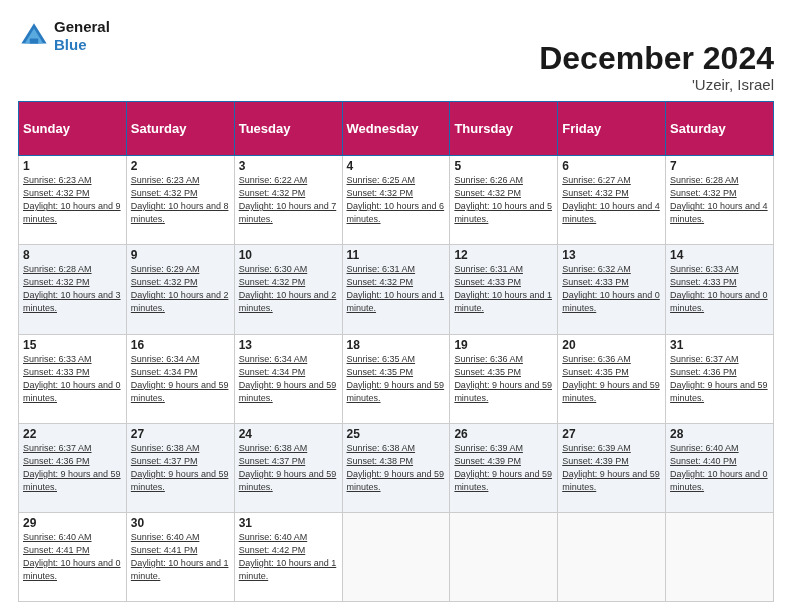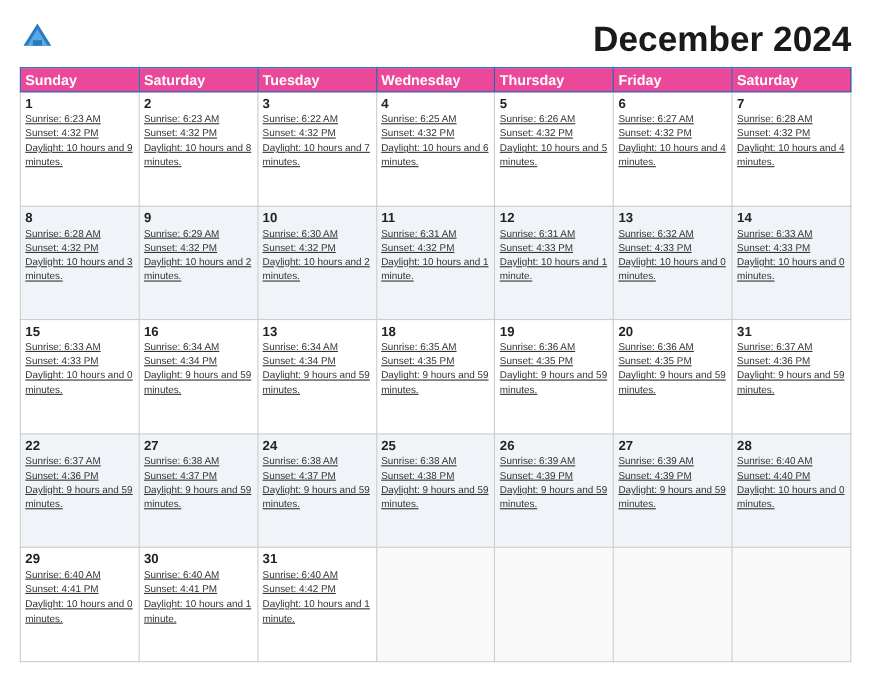--- a/index.html
+++ b/index.html
@@ -27,44 +27,45 @@
       display: flex;
       align-items: center;
       gap: 4px;
     }
     .logo-icon {
       width: 32px;
       height: 32px;
     }
     .title-block {
       text-align: right;
+      margin-top: 23px;
     }
     .main-title {
       font-size: 32px;
       font-weight: bold;
       color: #1a1a1a;
       line-height: 1.1;
     }
     .subtitle {
       font-size: 15px;
       color: #444;
     }
     .calendar {
       flex: 1;
       border: 1px solid #ccc;
       border-collapse: collapse;
       width: 100%;
       table-layout: fixed;
     }
     .calendar thead tr th {
-      background: #ec4899;
+      background: #be185d;
       color: #fff;
       font-size: 13px;
       font-weight: bold;
-      padding: 3px 4px;
+      padding: 19px 4px;
       text-align: left;
       border: 1px solid #1a6aaf;
     }
     .calendar tbody tr td {
       border: 1px solid #ccc;
       vertical-align: top;
       padding: 3px 4px;
       font-size: 9.5px;
       color: #222;
       background: #fff;
@@ -93,23 +94,28 @@
 <body>
 
 <div class="page">
   <div class="header">
     <div class="logo">
       <svg class="logo-icon" viewBox="0 0 38 38">
         <polygon points="19,4 34,28 4,28" fill="#2a7abf"></polygon>
         <polygon points="19,10 30,28 8,28" fill="#5aaae0"></polygon>
         <rect x="14" y="22" width="10" height="6" fill="#2a7abf"></rect>
       </svg>
+      <div>
+        <div style="font-size:15px;font-weight:bold;color:#1a1a1a;line-height:1.2">General</div>
+        <div style="font-size:15px;font-weight:bold;color:#2a7abf;line-height:1.2">Blue</div>
+      </div>
     </div>
     <div class="title-block">
       <div class="main-title">December 2024</div>
+      <div class="subtitle">'Uzeir, Israel</div>
     </div>
   </div>
 
   <table class="calendar">
     <thead>
       <tr>
         <th>Sunday</th>
         <th>Saturday</th>
         <th>Tuesday</th>
         <th>Wednesday</th>

